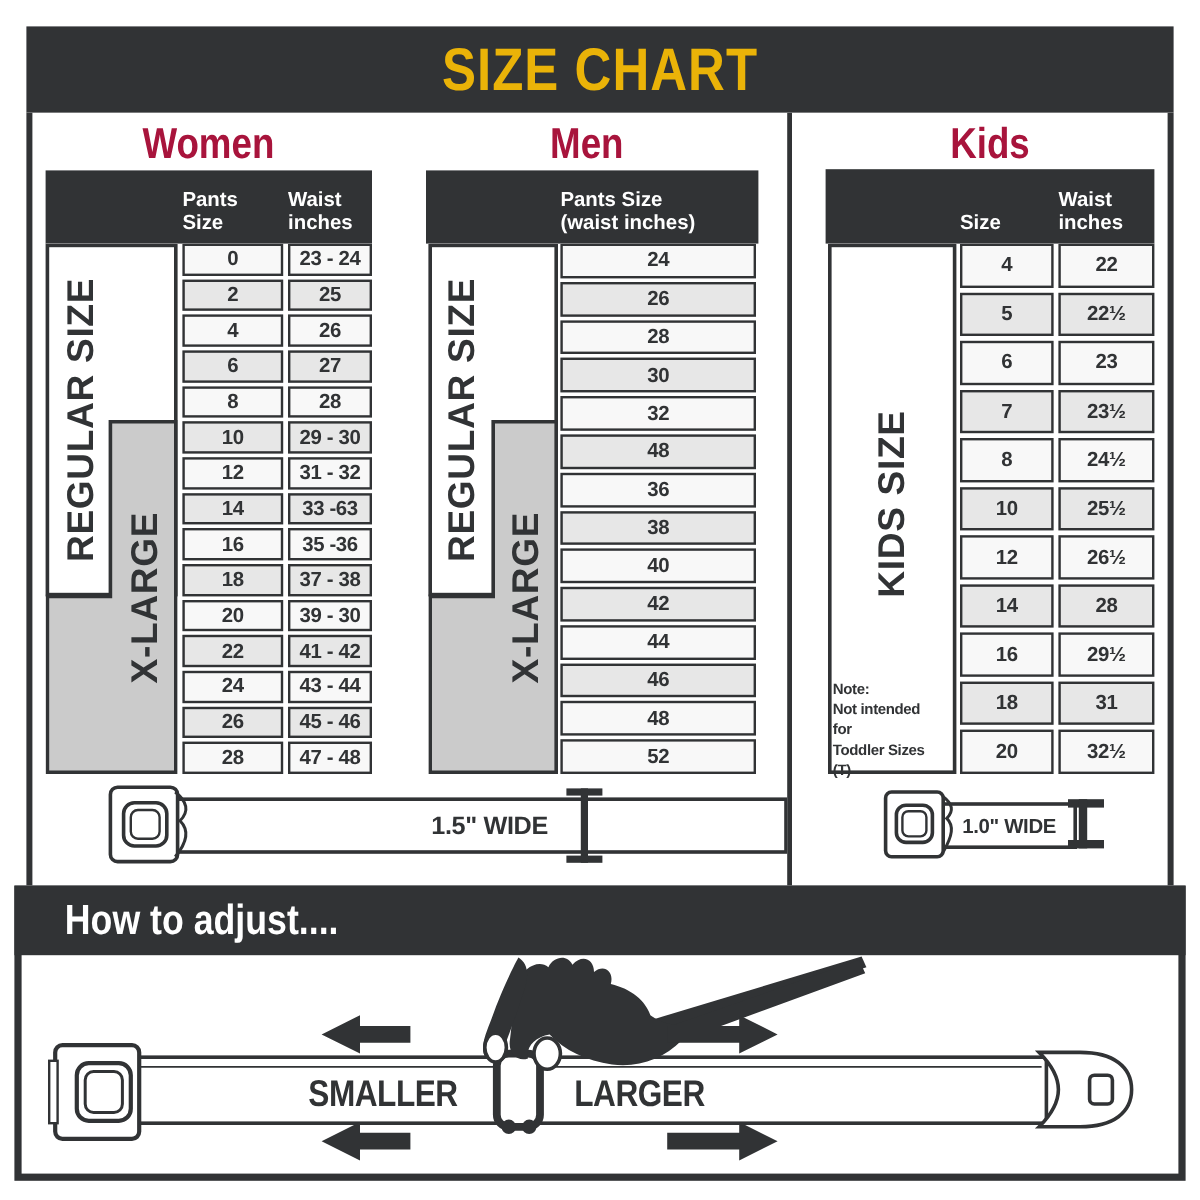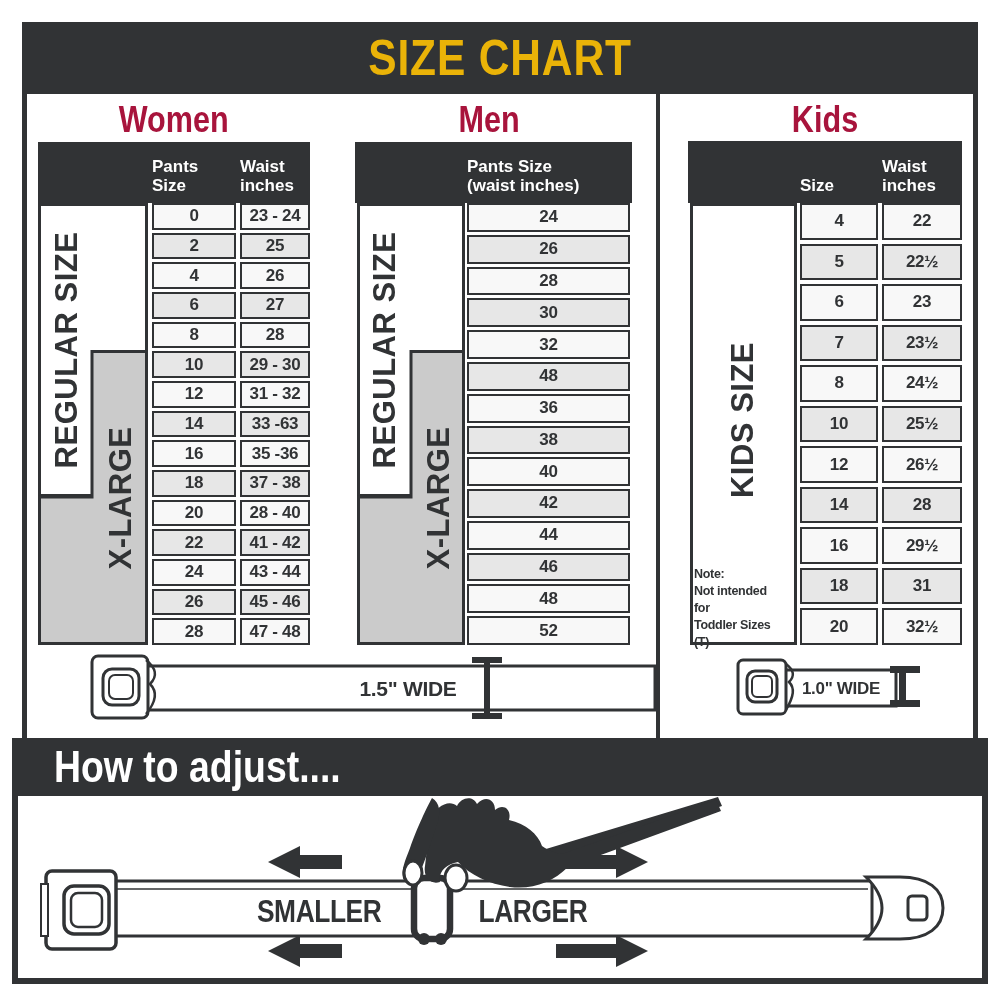--- a/index.html
+++ b/index.html
@@ -50,21 +50,21 @@
 
   .belt-label{position:absolute;font-weight:bold;text-align:center;letter-spacing:-.3px;}
   .belt-label.adult{left:338px;top:677px;width:140px;font-size:21px;}
   .belt-label.kids{left:798px;top:679px;width:86px;font-size:17px;}
 
   
   .bottom-box{position:absolute;left:12px;top:738px;width:976px;height:246px;border:6px solid var(--dark);
               box-sizing:border-box;background:#fff;}
   .adjust-bar{position:absolute;left:12px;top:738px;width:976px;height:58px;background:var(--dark);
               display:flex;align-items:center;}
-  .adjust-bar .t{color:#fff;font-size:44px;font-weight:bold;margin-left:42px;}
+  .adjust-bar .t{color:#fff;font-size:35px;font-weight:bold;margin-left:42px;}
   .big-label{position:absolute;font-size:31px;font-weight:bold;text-align:center;letter-spacing:-.5px;}
   .big-label.smaller{left:246px;top:894px;width:134px;}
   .big-label.larger{left:466px;top:894px;width:134px;}
 
   svg{position:absolute;}
 </style>
 </head>
 <body>
 
 <div class="stage">
@@ -118,21 +118,21 @@
       <div class="cell alt">29 - 30</div>
       <div class="cell">12</div>
       <div class="cell">31 - 32</div>
       <div class="cell alt">14</div>
       <div class="cell alt">33 -63</div>
       <div class="cell">16</div>
       <div class="cell">35 -36</div>
       <div class="cell alt">18</div>
       <div class="cell alt">37 - 38</div>
       <div class="cell">20</div>
-      <div class="cell">28 - 40</div>
+      <div class="cell">39 - 30</div>
       <div class="cell alt">22</div>
       <div class="cell alt">41 - 42</div>
       <div class="cell">24</div>
       <div class="cell">43 - 44</div>
       <div class="cell alt">26</div>
       <div class="cell alt">45 - 46</div>
       <div class="cell">28</div>
       <div class="cell">47 - 48</div>
     </div>
 

